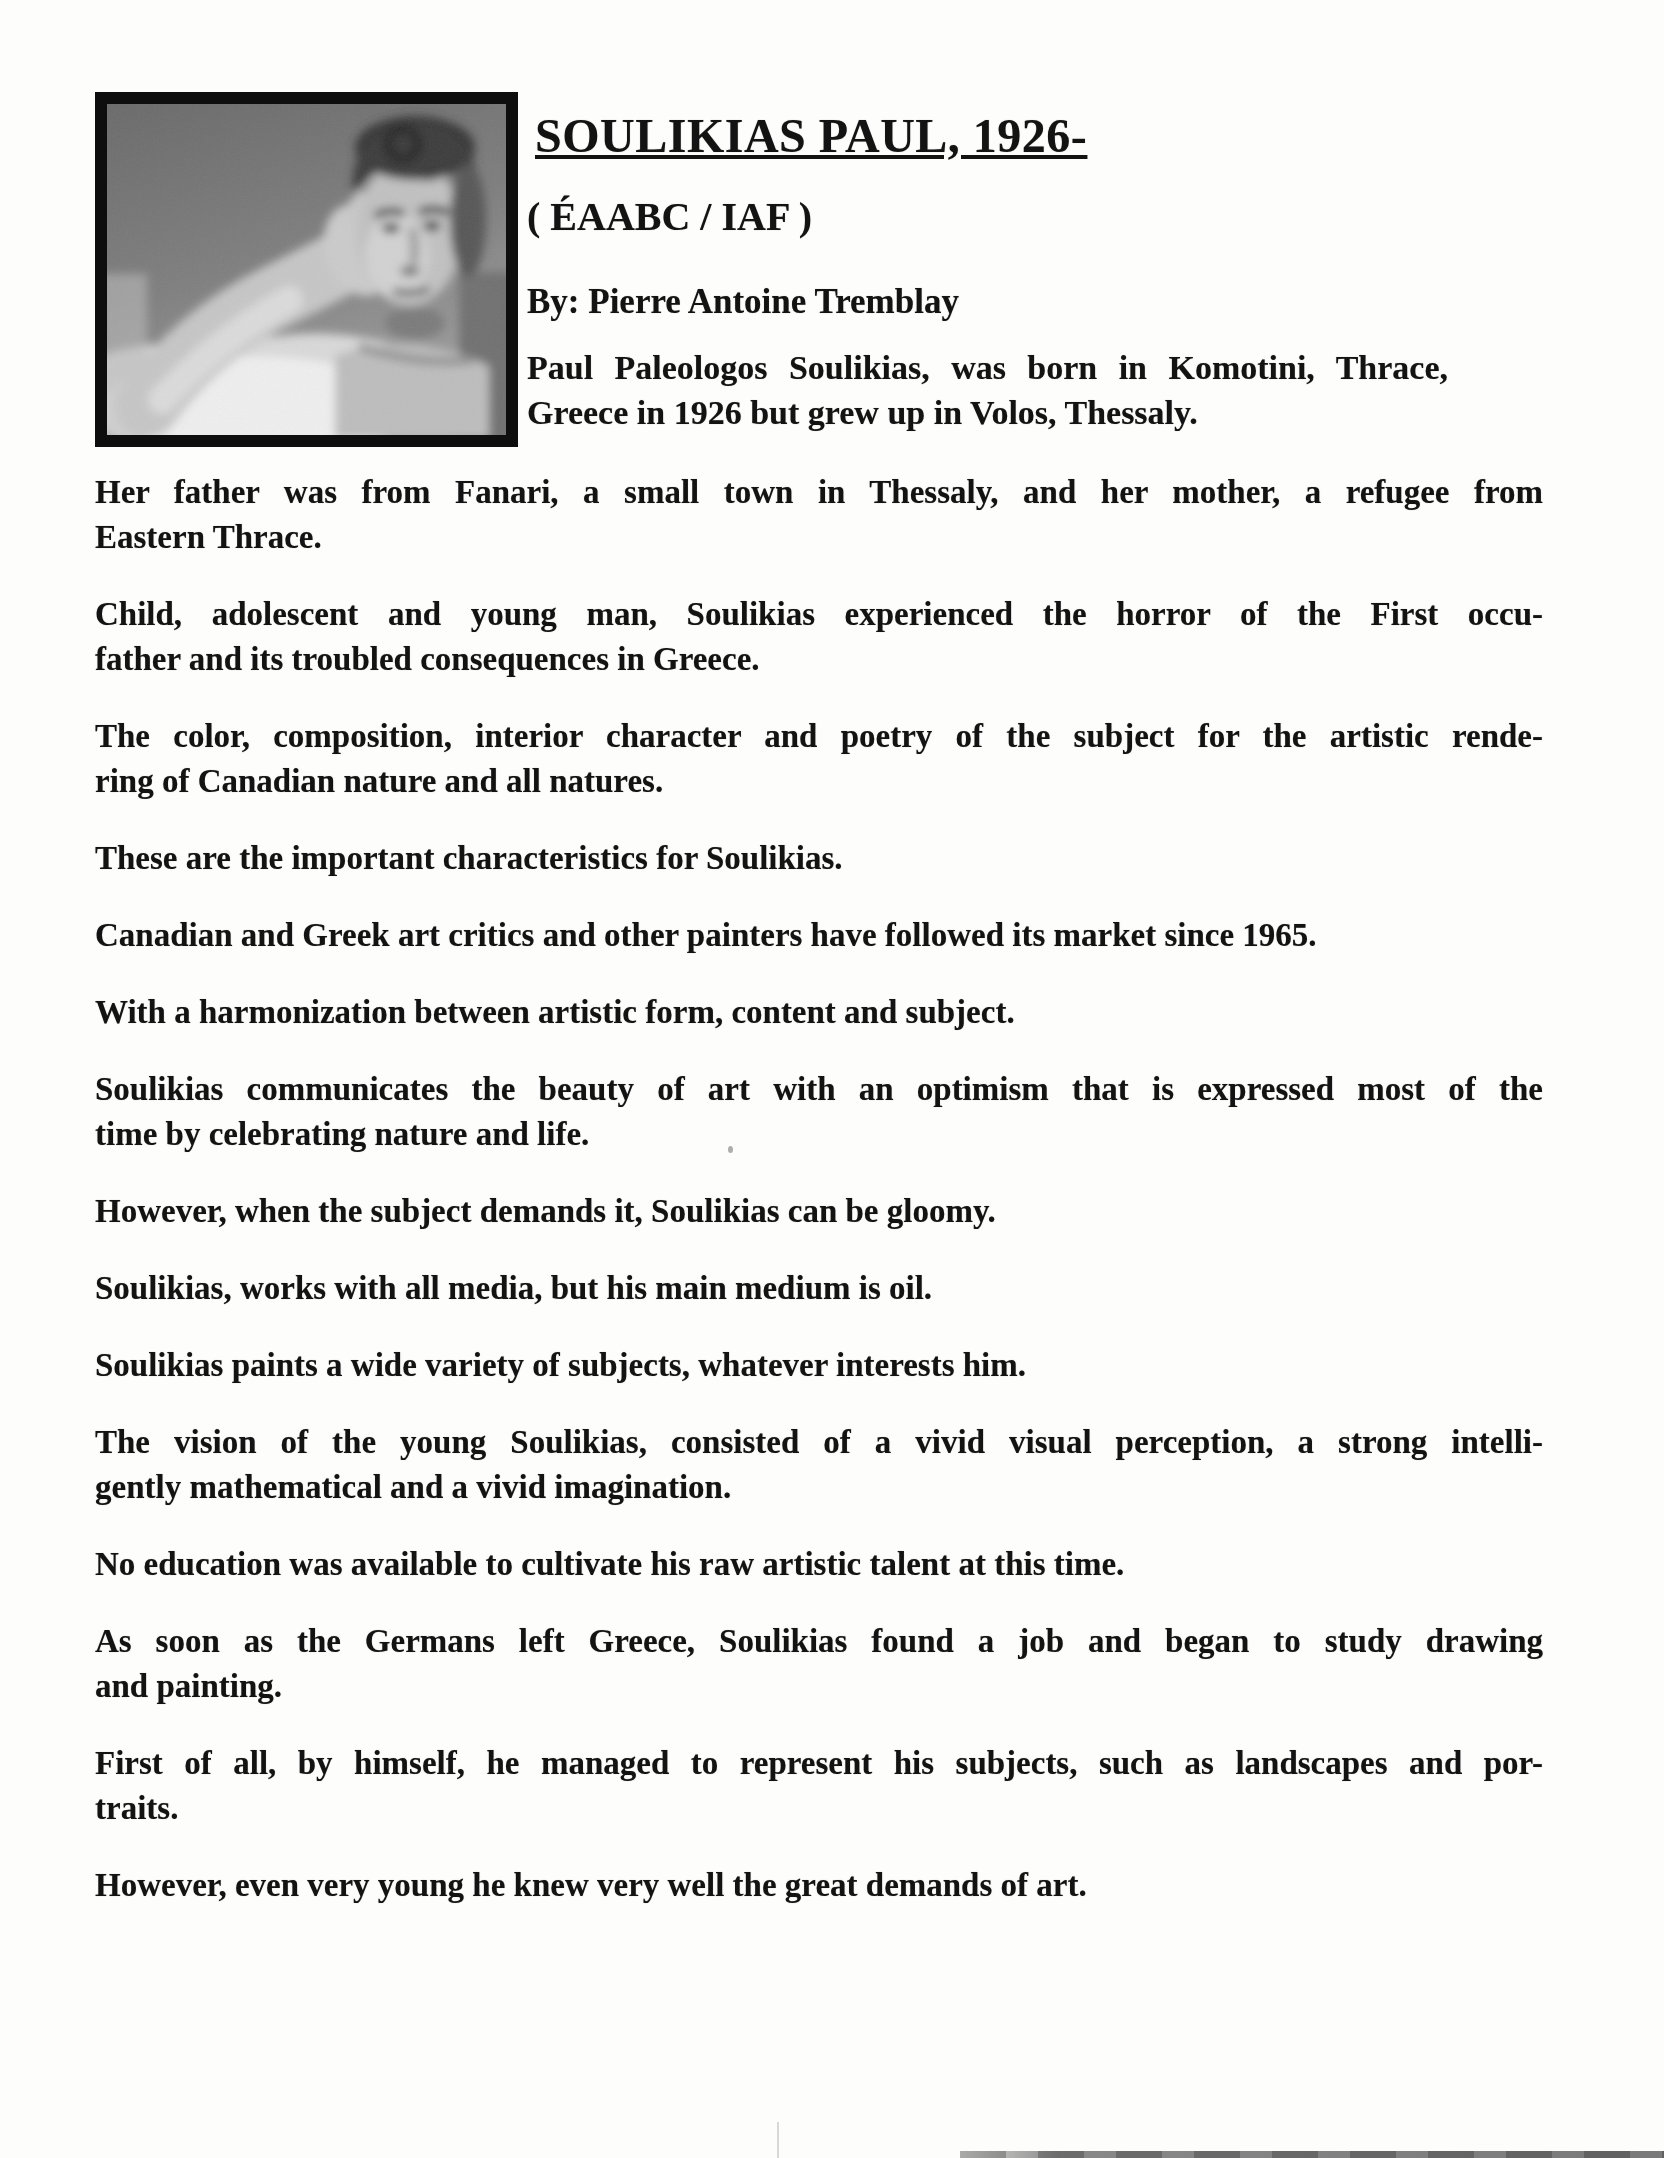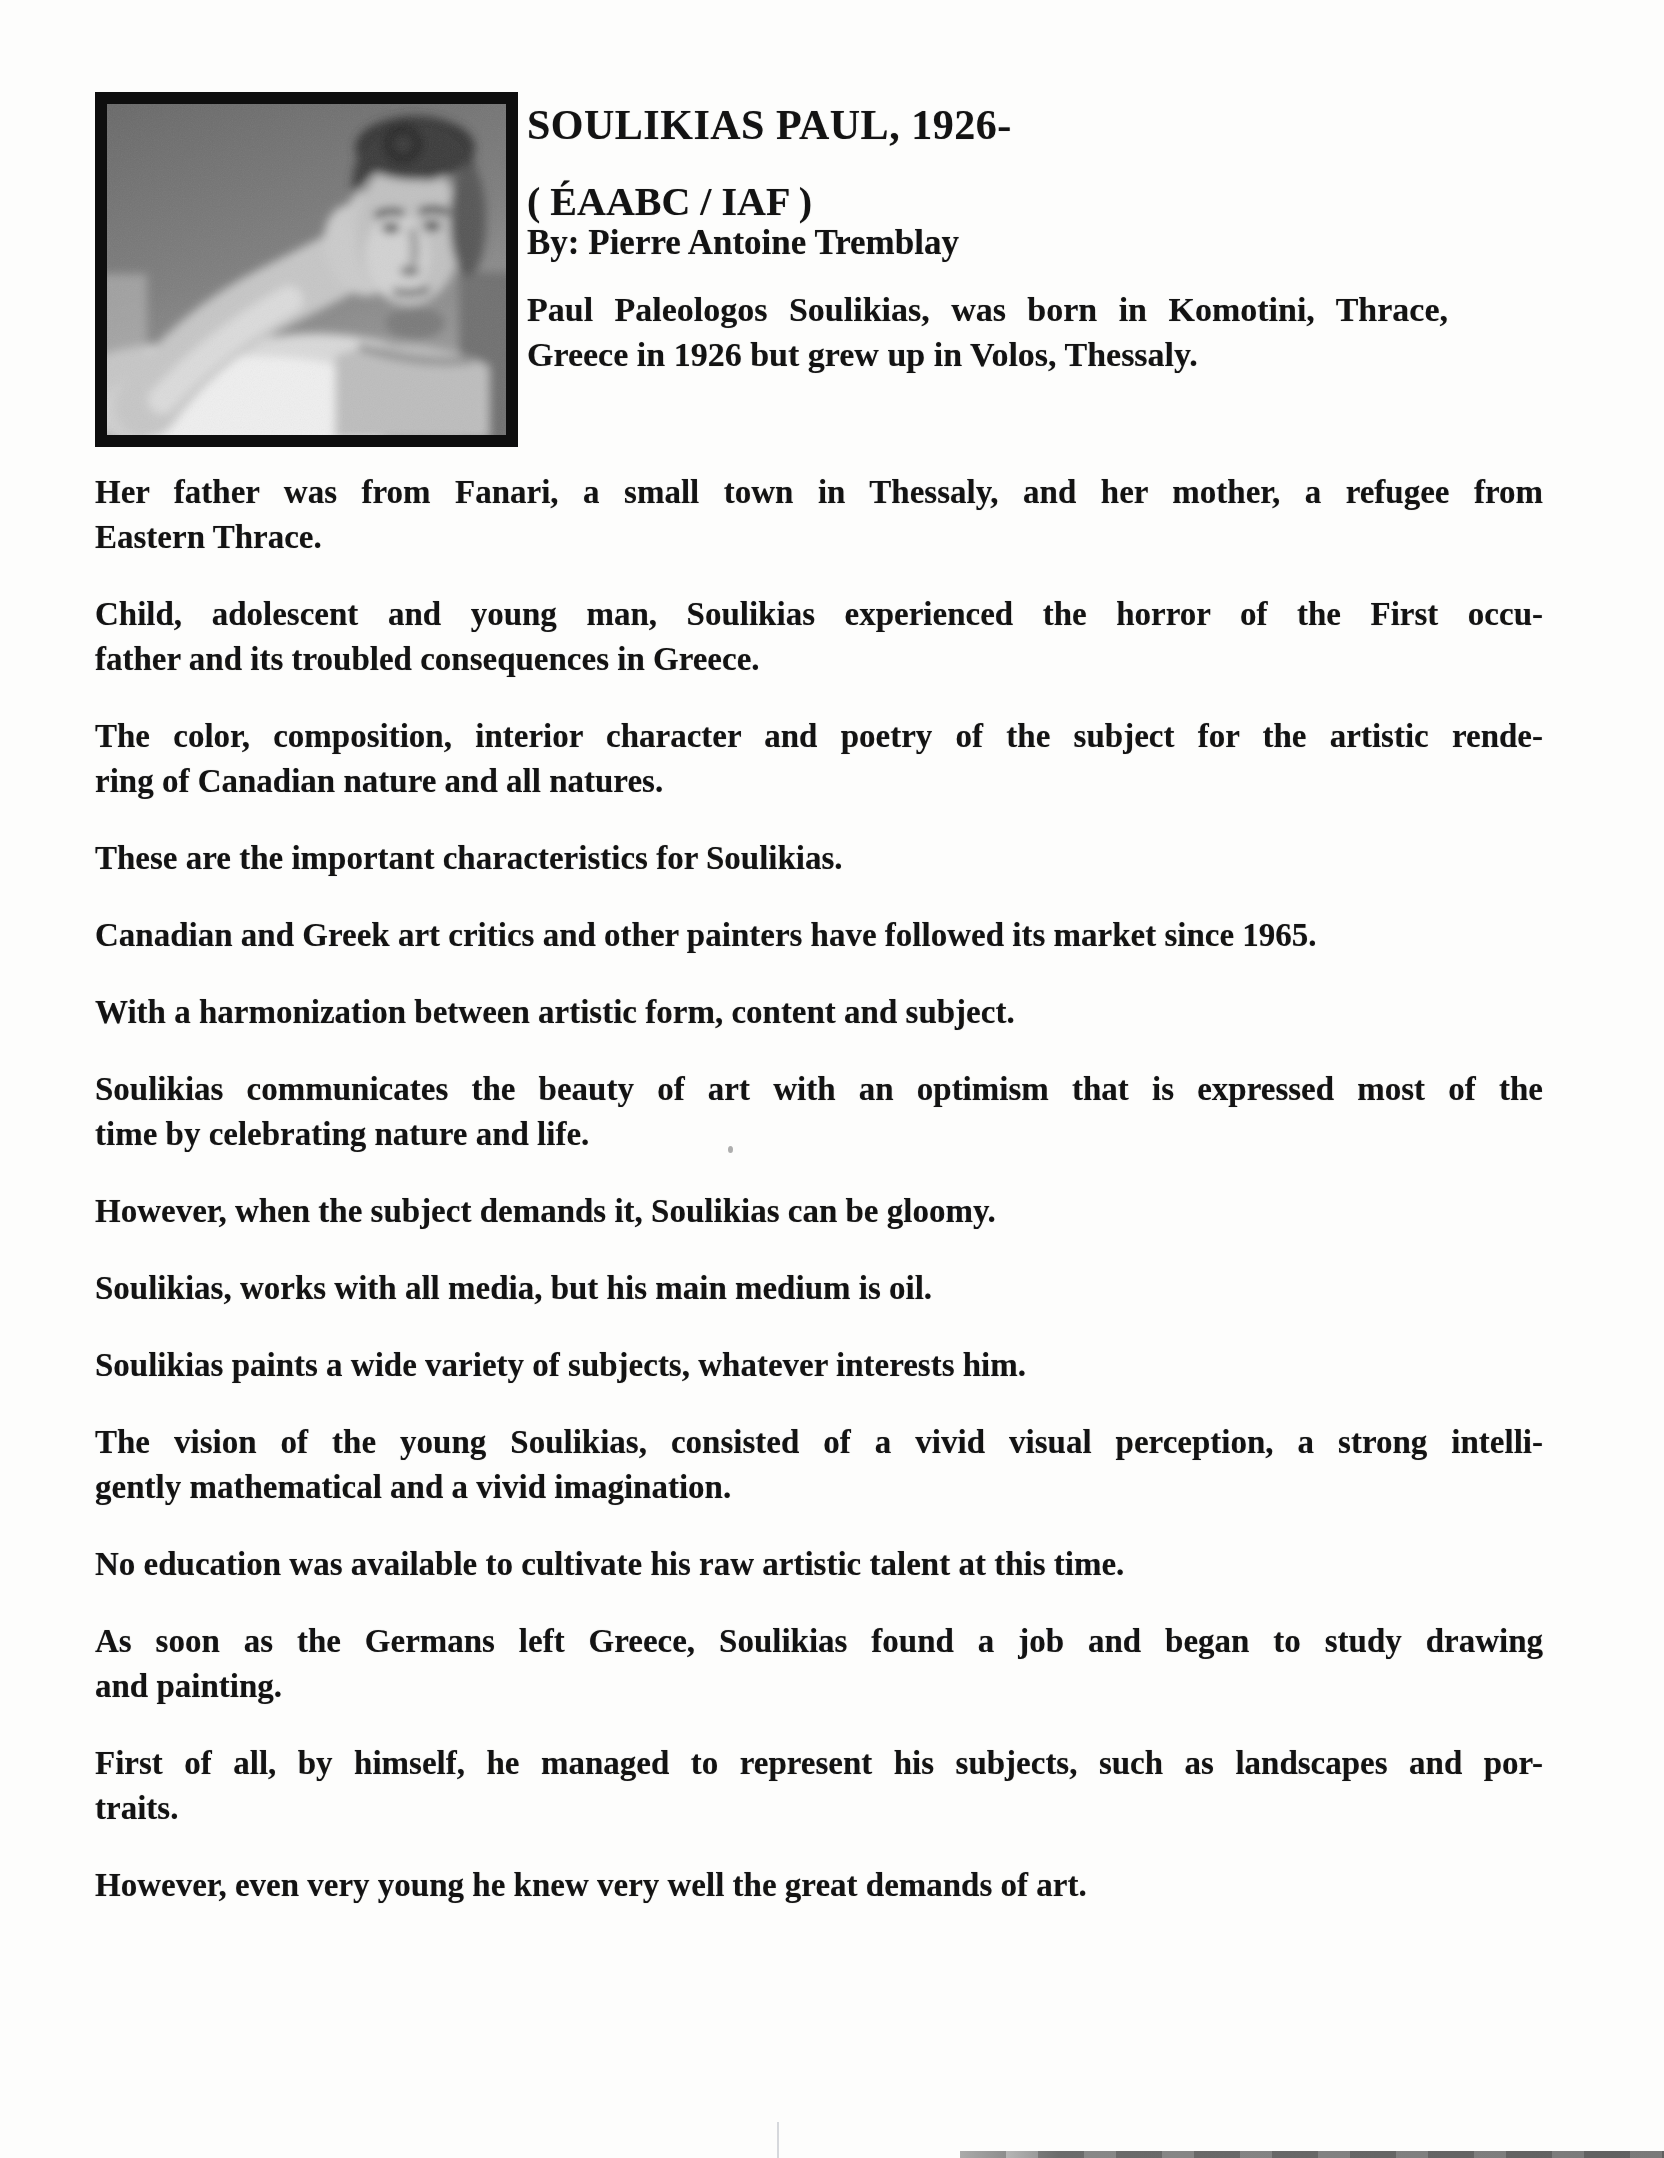--- a/index.html
+++ b/index.html
@@ -38,31 +38,33 @@
   }
   .photo-frame svg { display: block; }
 
   .header-text {
     position: absolute;
     left: 432px;
     top: 10px;
     width: 921px;
   }
   .title {
-    margin: 0;
-    font-size: 42px;
+    margin: 8px;
+    font-size: 48px;
     line-height: 1.1;
     letter-spacing: 0.5px;
+    text-decoration: underline;
   }
   .subtitle {
     margin-top: 32px;
     font-size: 40px;
     line-height: 1.1;
   }
   .byline {
+    margin-top: 44px;
     font-size: 35px;
     line-height: 1.1;
   }
   .intro {
     margin-top: 24px;
     font-size: 34px;
     line-height: 45px;
   }
 
   

